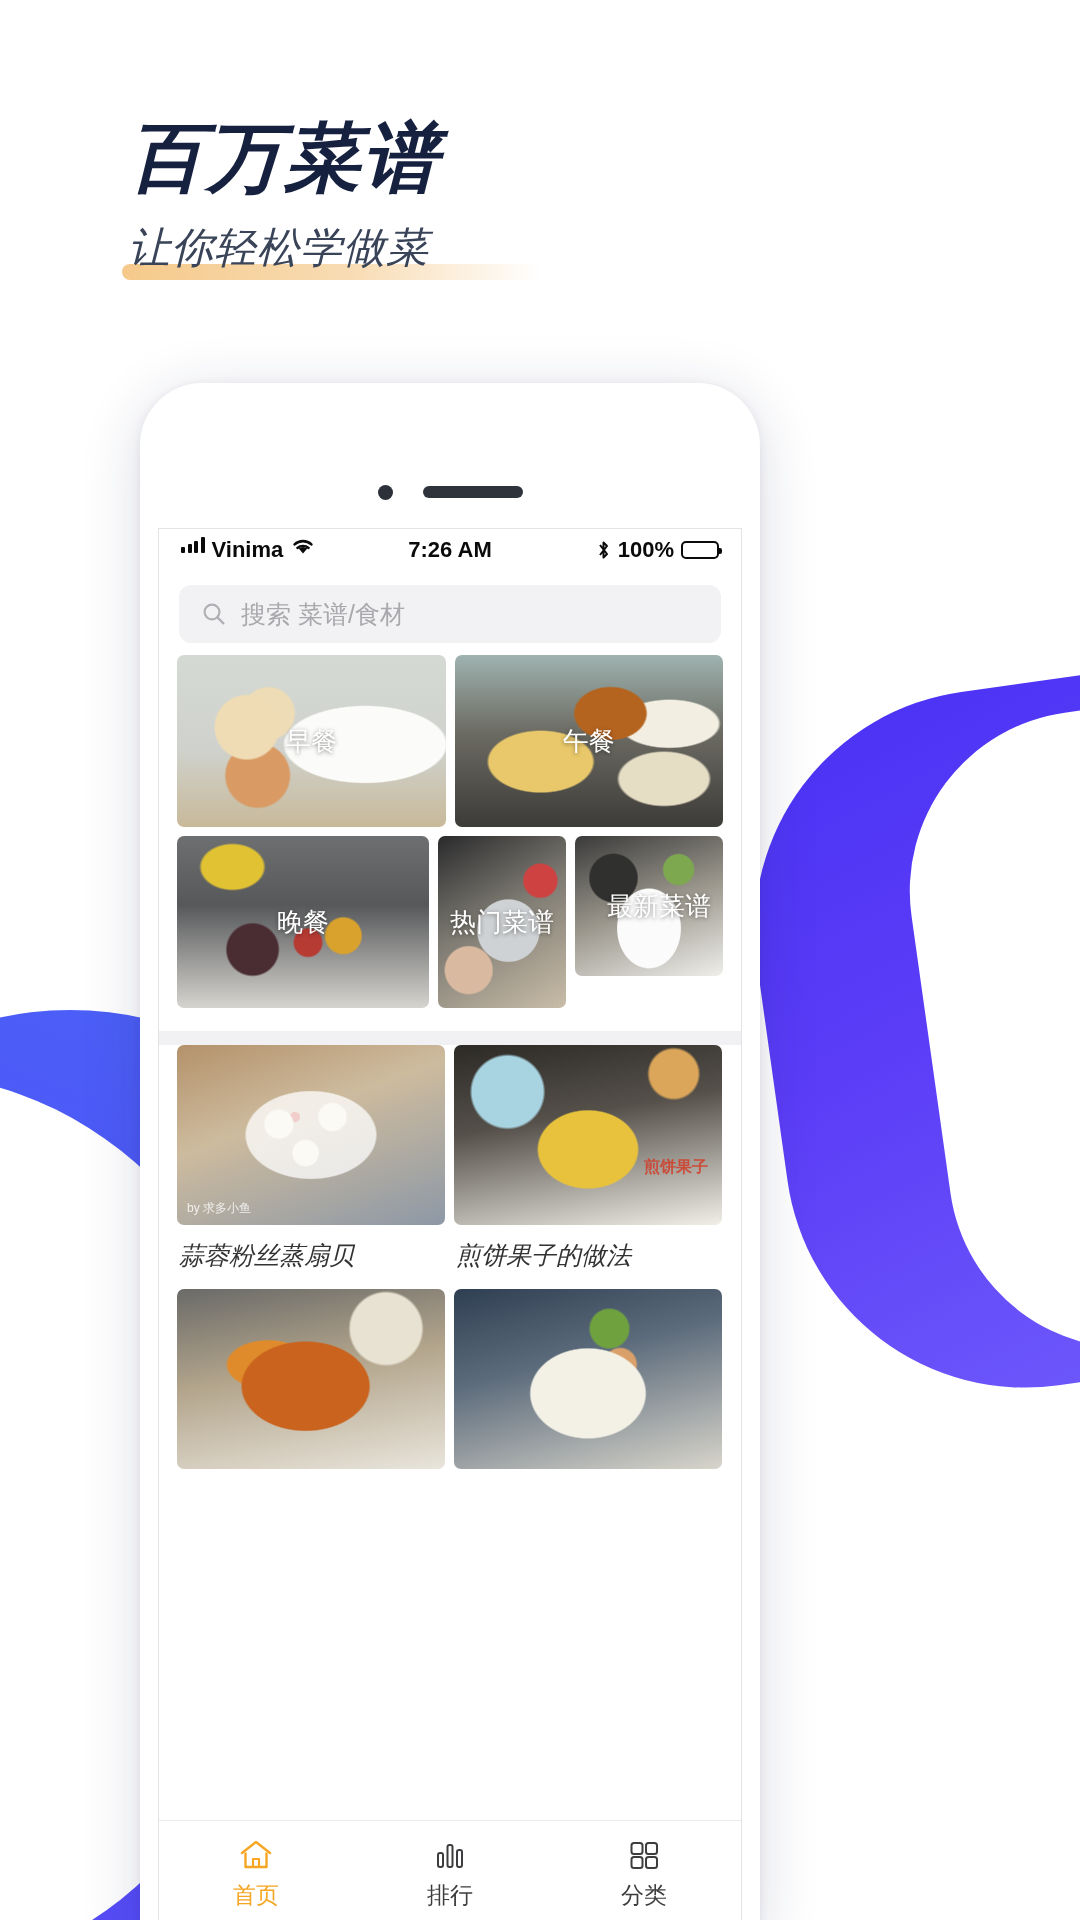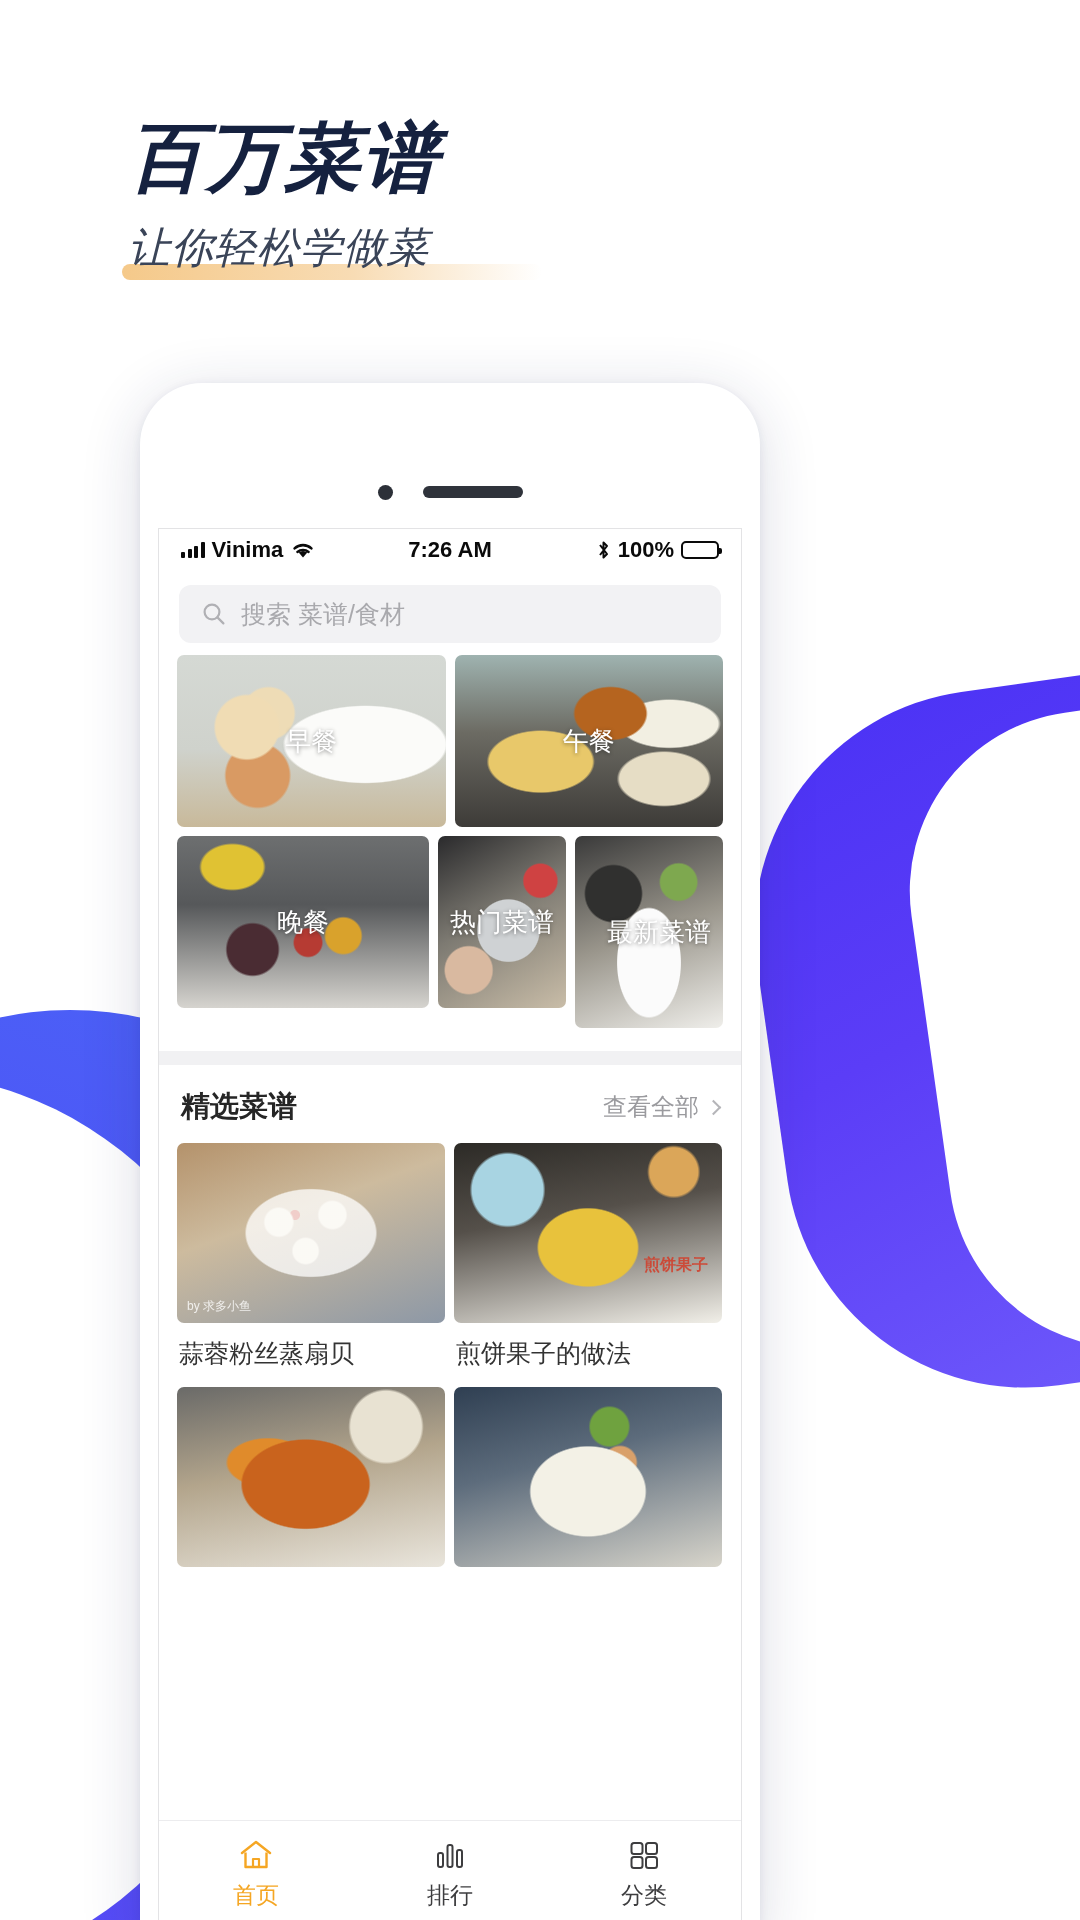--- a/index.html
+++ b/index.html
@@ -110,21 +110,21 @@
   
   .statusbar {
     height:42px;
     display:flex;
     align-items:center;
     padding:0 22px;
     font-size:22px;
     font-weight:bold;
     color:#0a0a0a;
   }
-  .sb-left { display:flex; align-items:center; gap:7px; flex:1; }
+  .sb-left { display:flex; align-items:flex-start; gap:7px; flex:1; }
   .sb-center { flex:0 0 auto; }
   .sb-right { display:flex; align-items:center; gap:7px; flex:1; justify-content:flex-end; }
   .sig { display:flex; align-items:flex-end; gap:2.5px; height:16px; }
   .sig i { width:4px; background:#0a0a0a; border-radius:1px; display:block; }
   .sig i:nth-child(1){height:6px;} .sig i:nth-child(2){height:9px;}
   .sig i:nth-child(3){height:12px;} .sig i:nth-child(4){height:16px;}
   .carrier { font-size:22px; font-weight:600; }
   .batt-shell {
     width:38px; height:18px; border:2px solid #0a0a0a; border-radius:5px;
     padding:2px; position:relative;
@@ -164,21 +164,21 @@
     color:#ffffff;
     font-size:26px;
     font-weight:500;
     text-shadow:0 1px 4px rgba(0,0,0,.45);
     white-space:nowrap;
   }
   .t-breakfast { flex:1 1 0; height:172px; }
   .t-lunch     { flex:1 1 0; height:172px; }
   .t-dinner    { flex:1.22 1 0; height:172px; }
   .t-hot       { flex:0.62 1 0; height:172px; }
-  .t-new       { flex:0.62 1 0; height:192px;padding-left:20px; }
+  .t-new       { flex:0.62 1 0; height:140px;padding-left:20px; }
 
   .ph-img { position:absolute; inset:0; }
 
   
   .img-breakfast{
     background:
       radial-gradient(circle at 26% 42%, #f0dcb4 0 14%, transparent 15%),
       radial-gradient(circle at 34% 34%, #eedcb6 0 12%, transparent 13%),
       radial-gradient(circle at 30% 70%, #d99a63 0 14%, transparent 15%),
       radial-gradient(ellipse at 70% 52%, #fbfbf9 0 30%, transparent 31%),
@@ -228,21 +228,21 @@
     width:11px; height:11px;
     border-right:2.5px solid #b5b5b9;
     border-top:2.5px solid #b5b5b9;
     transform:rotate(45deg);
   }
 
   
   .grid { padding:0 18px; display:flex; flex-wrap:wrap; gap:9px; }
   .card { width:calc(50% - 5px); }
   .card-img { width:100%; height:180px; border-radius:7px; position:relative; overflow:hidden; }
-  .card-title { font-size:25px; color:#333333; margin:14px 2px 8px; white-space:nowrap; }
+  .card-title { font-size:25px; color:#333333; margin:14px 2px 8px; white-space:nowrap;font-style:italic; }
   .wm { position:absolute; left:10px; bottom:8px; font-size:12px; color:rgba(255,255,255,.8);margin-top:24px; }
   .wm-r { position:absolute; right:14px; top:62%; font-size:16px; color:rgba(210,60,40,.85); font-weight:bold; }
 
   .img-scallop{
     background:
       radial-gradient(ellipse at 50% 50%, rgba(255,255,255,.75) 0 34%, transparent 35%),
       radial-gradient(circle at 38% 44%, #f0ead8 0 7%, transparent 8%),
       radial-gradient(circle at 58% 40%, #f0ead8 0 7%, transparent 8%),
       radial-gradient(circle at 48% 60%, #f0ead8 0 7%, transparent 8%),
       radial-gradient(circle at 44% 40%, #c63b2c 0 2.5%, transparent 3%),
@@ -377,27 +377,20 @@
         </div>
         <div class="tile t-new">
           <div class="ph-img img-new"></div>
           <span class="tile-label">最新菜谱</span>
         </div>
       </div>
     </div>
 
     <div class="sep"></div>
 
-    <div class="sec-head">
-      <span class="sec-title">精选菜谱</span>
-      <span class="sec-more">
-        <span>查看全部</span>
-        <span class="chev"></span>
-      </span>
-    </div>
 
     <div class="grid">
       <div class="card">
         <div class="card-img img-scallop">
           <span class="wm">by 求多小鱼</span>
         </div>
         <div class="card-title">蒜蓉粉丝蒸扇贝</div>
       </div>
       <div class="card">
         <div class="card-img img-jianbing">

